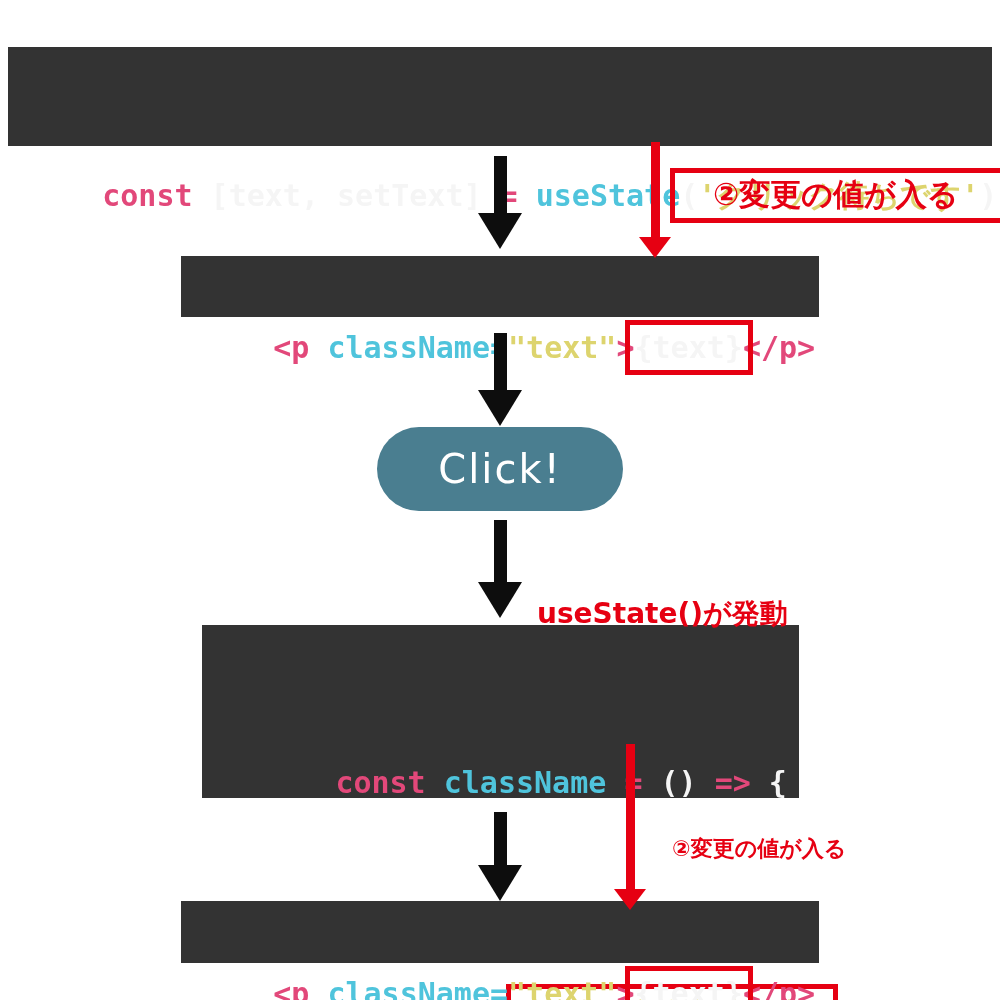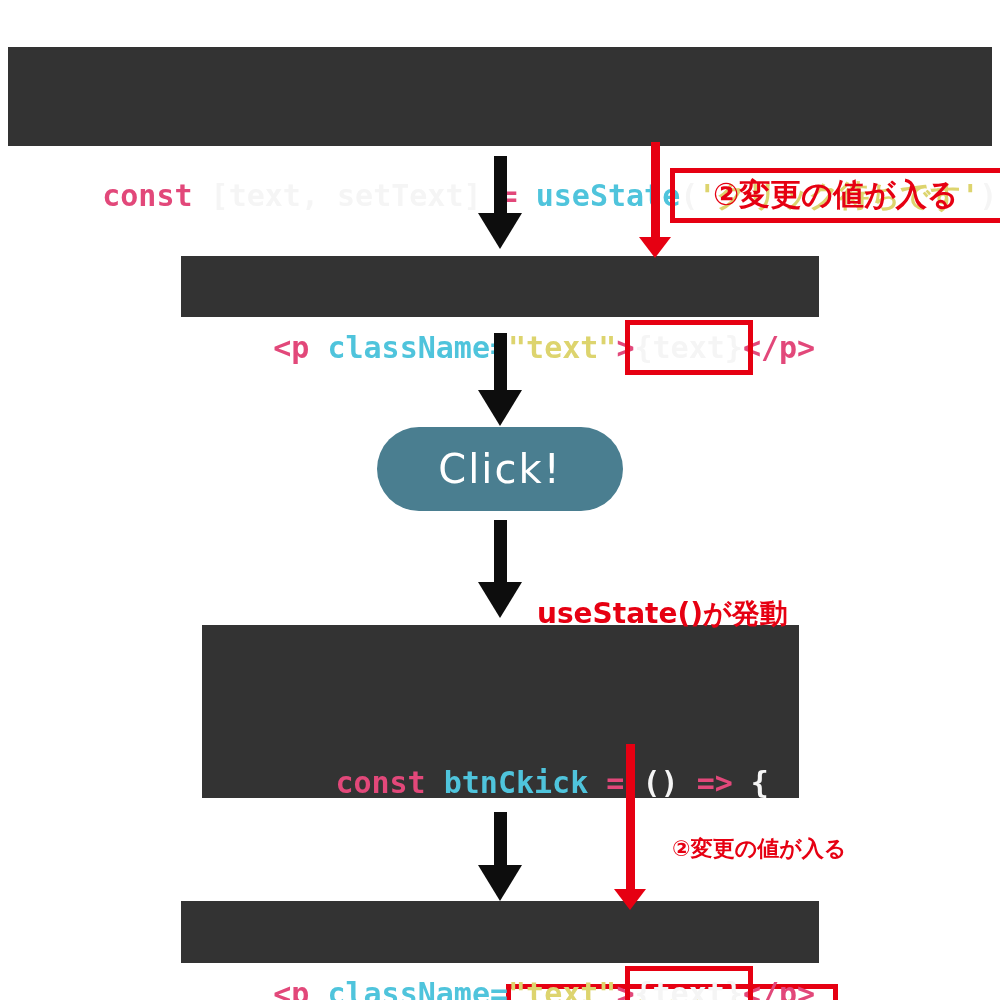--- a/index.html
+++ b/index.html
@@ -134,21 +134,21 @@
     <div class="shaft blackshaft" style="height:62px;"></div>
     <div class="head-black"></div>
   </div>
 
   <div class="annotation ann2">
     <div>useState()が発動</div>
   </div>
 
   <div class="code-block cb3">
     <div class="code-line">
-      <span class="tk pink">const</span><span class="tk cyan"> btnCkick </span><span class="tk pink">=</span><span class="tk white"> () </span><span class="tk pink">=&gt;</span><span class="tk white"> {</span>
+      <span class="tk pink">const</span><span class="tk cyan"> className </span><span class="tk pink">=</span><span class="tk white"> () </span><span class="tk pink">=&gt;</span><span class="tk white"> {</span>
     </div>
     <div class="code-line">
       <span class="tk cyan">  setText</span><span class="tk white">(</span><span class="redbox"><span class="tk yellow">'クリックされました'</span></span><span class="tk white">);</span>
     </div>
     
   </div>
 
   <div class="varrow" style="left:478px;top:812px;">
     <div class="shaft blackshaft" style="height:53px;"></div>
     <div class="head-black"></div>

